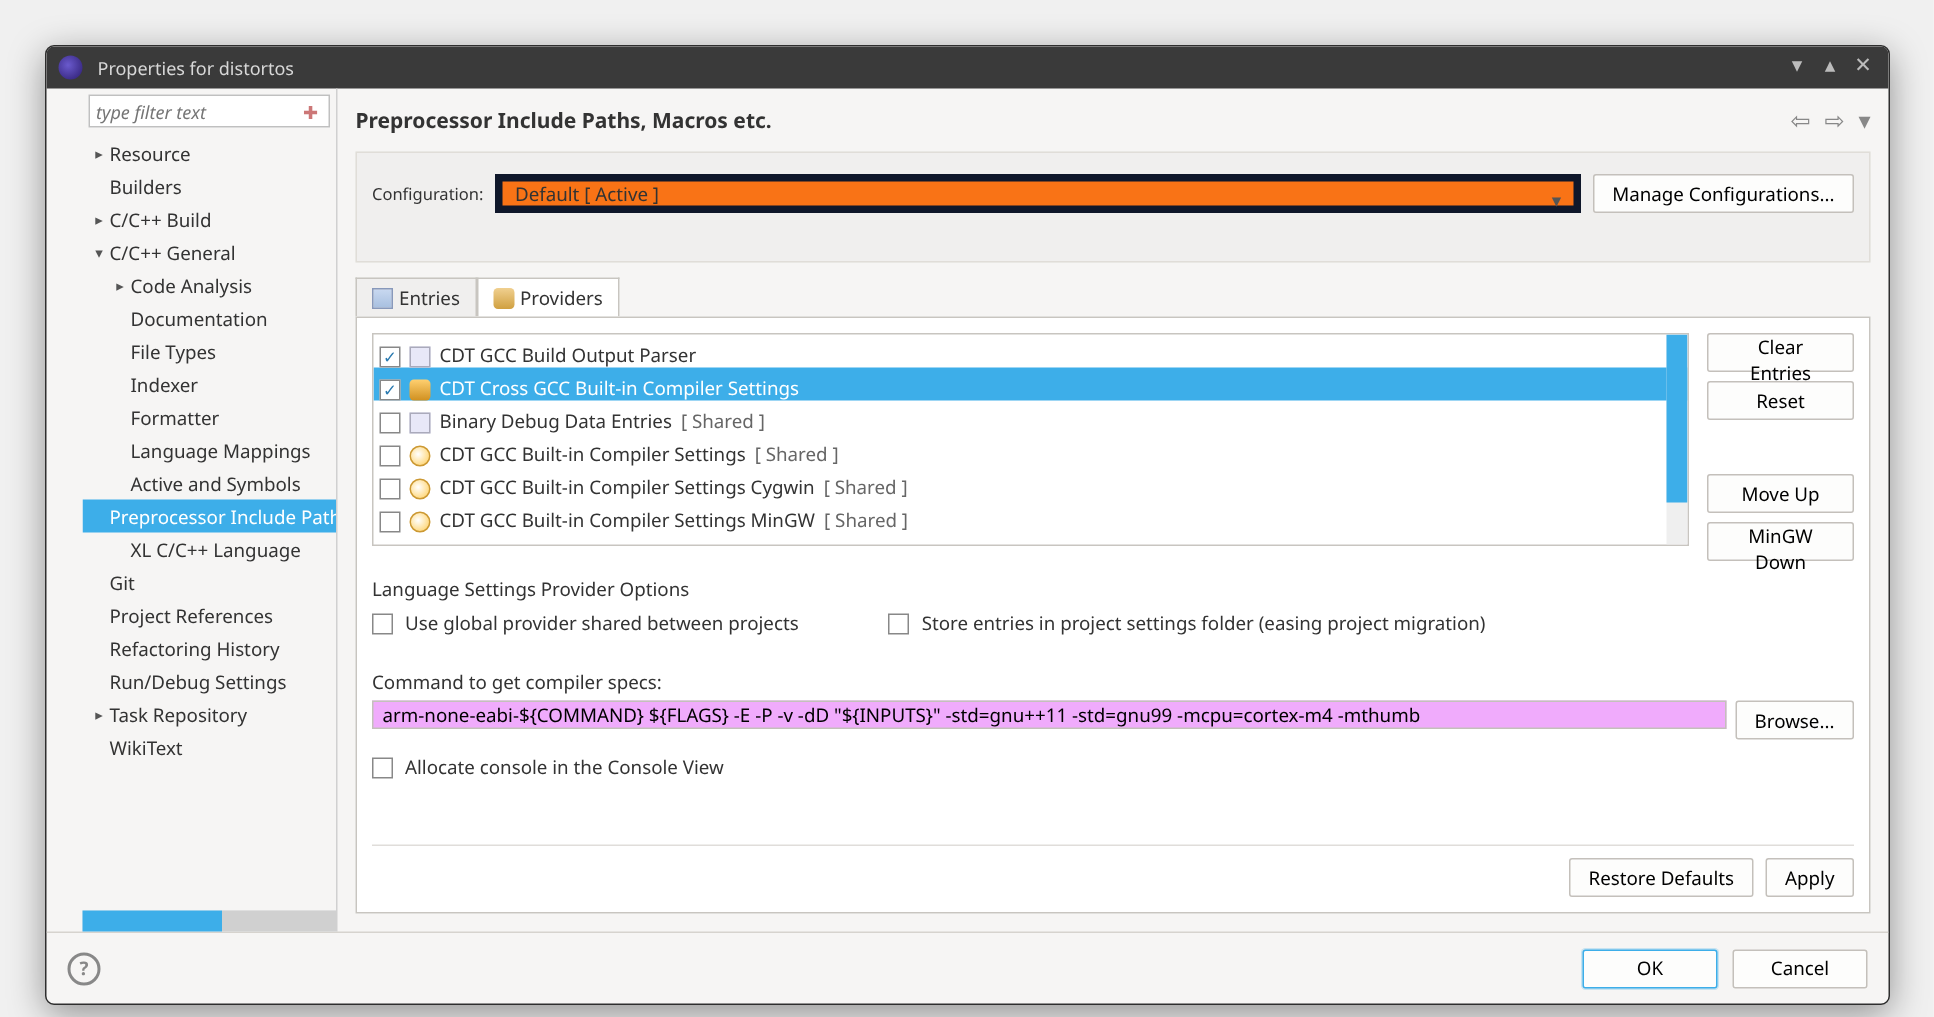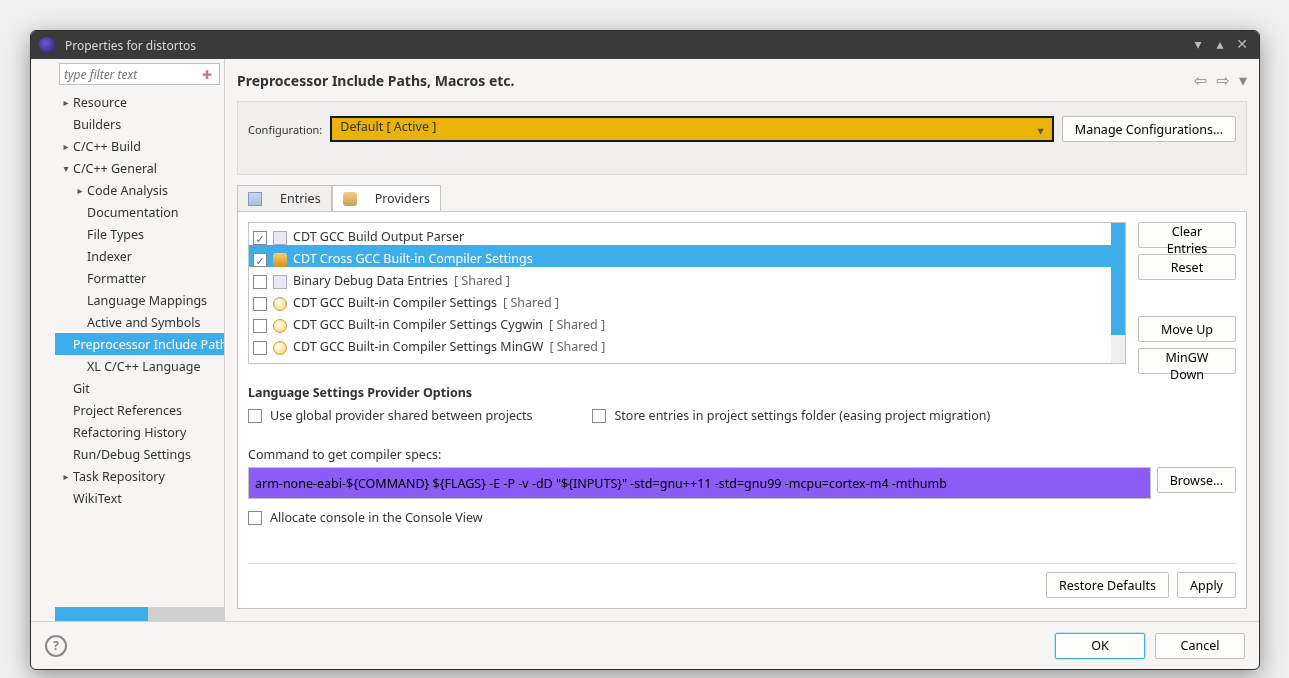--- a/index.html
+++ b/index.html
@@ -137,22 +137,22 @@
   border: 1px solid #e0ddd8;
   padding: 14px 10px 32px 10px;
   display: flex;
   align-items: center;
   gap: 8px;
 }
 .config-label { font-size: 11px; }
 .config-select {
   flex: 1;
   height: 26px;
-  border: 2px solid #0f172a;
-  background: #eab308;
+  border: 5px solid #0f172a;
+  background: #f97316;
   padding: 0 24px 0 8px;
   position: relative;
 }
 .config-select::after {
   content: "▾";
   position: absolute; right: 8px; top: 4px;
   color: #555;
 }
 .btn {
   height: 26px;
@@ -173,21 +173,21 @@
   margin-top: 10px;
 }
 .tab {
   border: 1px solid #c8c5c0;
   border-bottom: none;
   background: #f0efee;
   padding: 4px 10px;
   font-size: 12.5px;
   display: flex;
   align-items: center;
-  gap: 18px;
+  gap: 4px;
   cursor: pointer;
 }
 .tab.active {
   background: #fff;
 }
 .tab .ticon {
   width: 14px; height: 14px;
   display: inline-block;
 }
 .ticon.doc { background: linear-gradient(#c8d8f0,#a8c0e0); border:1px solid #8899bb; }
@@ -259,44 +259,44 @@
 
 .side-buttons {
   display: flex;
   flex-direction: column;
   gap: 6px;
 }
 .side-buttons .gap { height: 24px; }
 .btn.w100 { width: 98px; text-align: center; }
 
 .section-title {
-  font-weight: 700;
+  font-weight: 400;
   margin: 10px 0 6px 0;
 }
 
 .opt-row {
   display: flex;
   gap: 60px;
   margin-bottom: 12px;
 }
 .chklabel {
   display: flex;
   align-items: center;
   gap: 8px;
 }
 
 .cmd-label { margin: 10px 0 4px 0; }
 .cmd-row { display: flex; gap: 6px; }
 .cmd-input {
   flex: 1;
-  height: 32px;
+  height: 19px;
   border: 1px solid #c4c0bb;
   padding: 0 6px;
   font-size: 12.5px;
-  background: #8b5cf6;
+  background: #f0abfc;
 }
 
 .bottom-buttons {
   margin-top: 10px;
   border-top: 1px solid #e0ddda;
   padding-top: 8px;
   display: flex;
   justify-content: flex-end;
   gap: 8px;
 }

